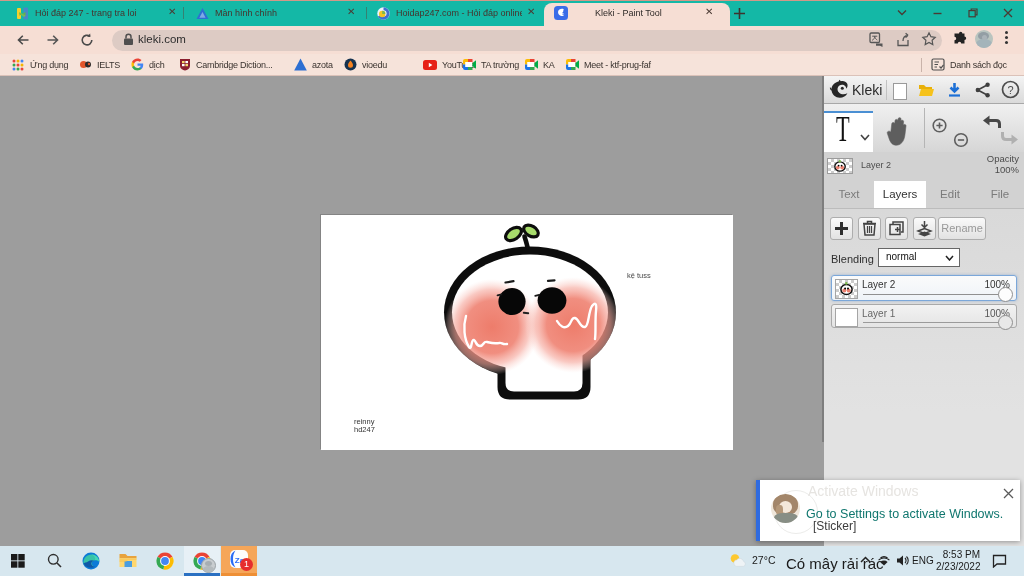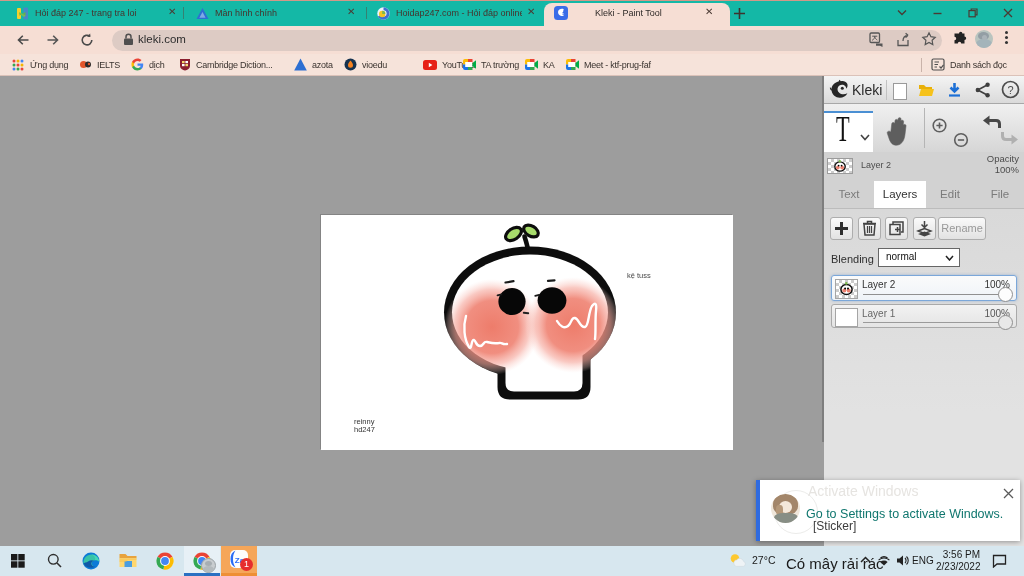--- a/index.html
+++ b/index.html
@@ -523,18 +523,18 @@
     </svg>
   <svg style="position:absolute;left:877px;top:9px;" width="14" height="11" viewBox="0 0 14 11">
       <path d="M7 10.5 L3.4 6.9 A5.1 5.1 0 0 1 10.6 6.9 Z" fill="#222"></path>
       <path d="M1.6 5.1 A7.6 7.6 0 0 1 12.4 5.1 M3.5 3 A5 5 0 0 1 10.5 3" fill="none" stroke="#222" stroke-width="1.1"></path>
     </svg>
   <svg style="position:absolute;left:896px;top:8px;" width="13" height="13" viewBox="0 0 13 13">
       <path d="M1 4.5 H3.5 L7 1.5 V11.5 L3.5 8.5 H1 Z" fill="#222"></path>
       <path d="M9 4 A3.5 3.5 0 0 1 9 9 M10.5 2.5 A5.5 5.5 0 0 1 10.5 10.5" fill="none" stroke="#222" stroke-width="1.1"></path>
     </svg>
   <div class="tbtxt" style="left:912px;top:9px;font-size:10px;">ENG</div>
-  <div class="tbtxt" style="left:942px;top:3px;font-size:10px;width:38px;text-align:right;">3:56 PM</div>
+  <div class="tbtxt" style="left:942px;top:3px;font-size:10px;width:38px;text-align:right;">8:53 PM</div>
   <div class="tbtxt" style="left:936px;top:15px;font-size:10px;">2/23/2022</div>
   <svg style="position:absolute;left:992px;top:8px;" width="15" height="14" viewBox="0 0 15 14">
       <path d="M1.5 1.5 H13.5 V10 H5 L1.5 13 Z" fill="none" stroke="#222" stroke-width="1.3"></path>
     </svg>
 </div>
 
 </body></html>

